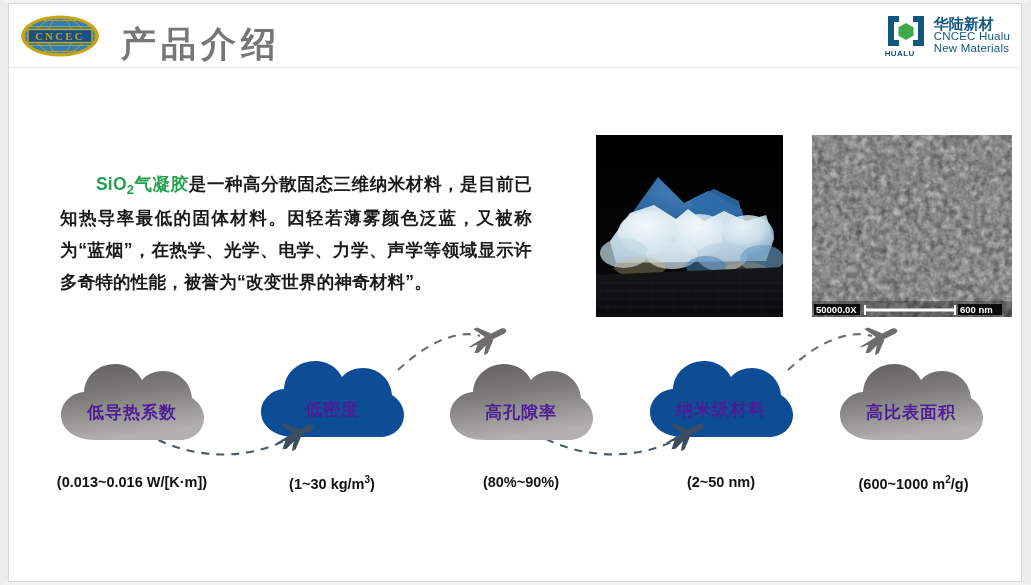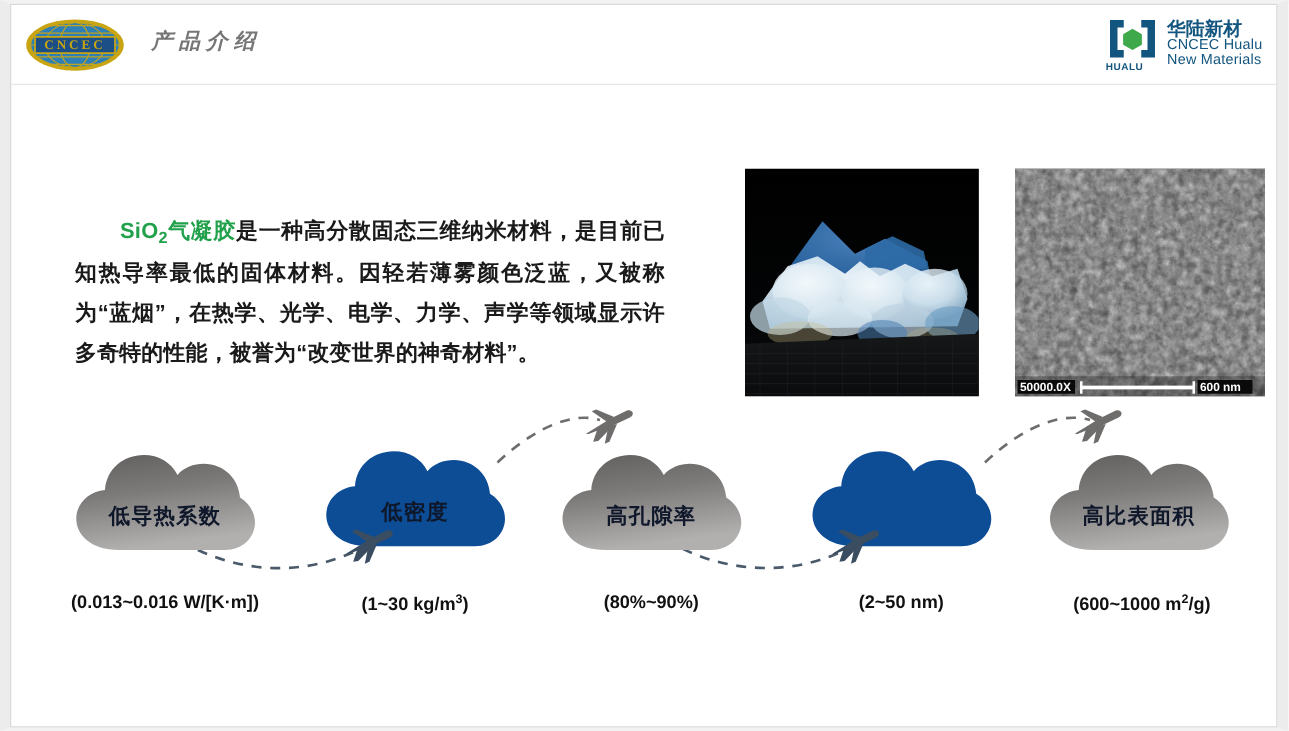--- a/index.html
+++ b/index.html
@@ -55,23 +55,22 @@
   }
   .cncec-logo {
     position: absolute;
     left: 10px; top: 10px;
     width: 82px; height: 44px;
   }
   .header-title {
     position: absolute;
     left: 112px;
     top: 17px;
-    font-size: 17px;
-    font-weight: bold;
-    font-style: italic;
+    font-size: 35px;
+    font-weight: bold;
     letter-spacing: 5px;
     color: #767676;
     white-space: nowrap;
   }
   .hualu-logo {
     position: absolute;
     right: 12px; top: 8px;
     height: 46px;
     display: flex;
     align-items: center;
@@ -186,21 +185,21 @@
     height: 84px;
   }
   .cloud svg { display: block; width: 146px; height: 84px; }
   .cloud-label {
     position: absolute;
     left: 0; right: 0;
     top: 41px;
     text-align: center;
     font-size: 17px;
     font-weight: bold;
-    color: #0f172a;
+    color: #4c1d95;
     letter-spacing: 1px;
     pointer-events: none;
     white-space: nowrap;
   }
   .caption {
     position: absolute;
     top: 474px;
     font-size: 14.5px;
     font-weight: bold;
     color: #111111;
@@ -410,20 +409,21 @@
       </svg>
       <div class="cloud-label">高孔隙率</div>
     </div>
 
     <div class="cloud" style="left:648px; top:357px;">
       <svg viewBox="0 0 146 84">
         <path d="M36 80 C14 80 2 68 2 55 C2 43 12 33 25 32 C26 15 40 4 56 4
                  C68 4 78 10 83 20 C88 14 96 11 104 11 C120 11 132 23 133 38
                  C140 42 145 50 145 58 C145 70 135 80 121 80 Z" fill="#0d4d96"></path>
       </svg>
+      <div class="cloud-label">纳米级材料</div>
     </div>
 
     <div class="cloud" style="left:838px; top:360px;">
       <svg viewBox="0 0 146 84">
         <path d="M36 80 C14 80 2 68 2 55 C2 43 12 33 25 32 C26 15 40 4 56 4
                  C68 4 78 10 83 20 C88 14 96 11 104 11 C120 11 132 23 133 38
                  C140 42 145 50 145 58 C145 70 135 80 121 80 Z" fill="url(#grayCloud)"></path>
       </svg>
       <div class="cloud-label">高比表面积</div>
     </div>

